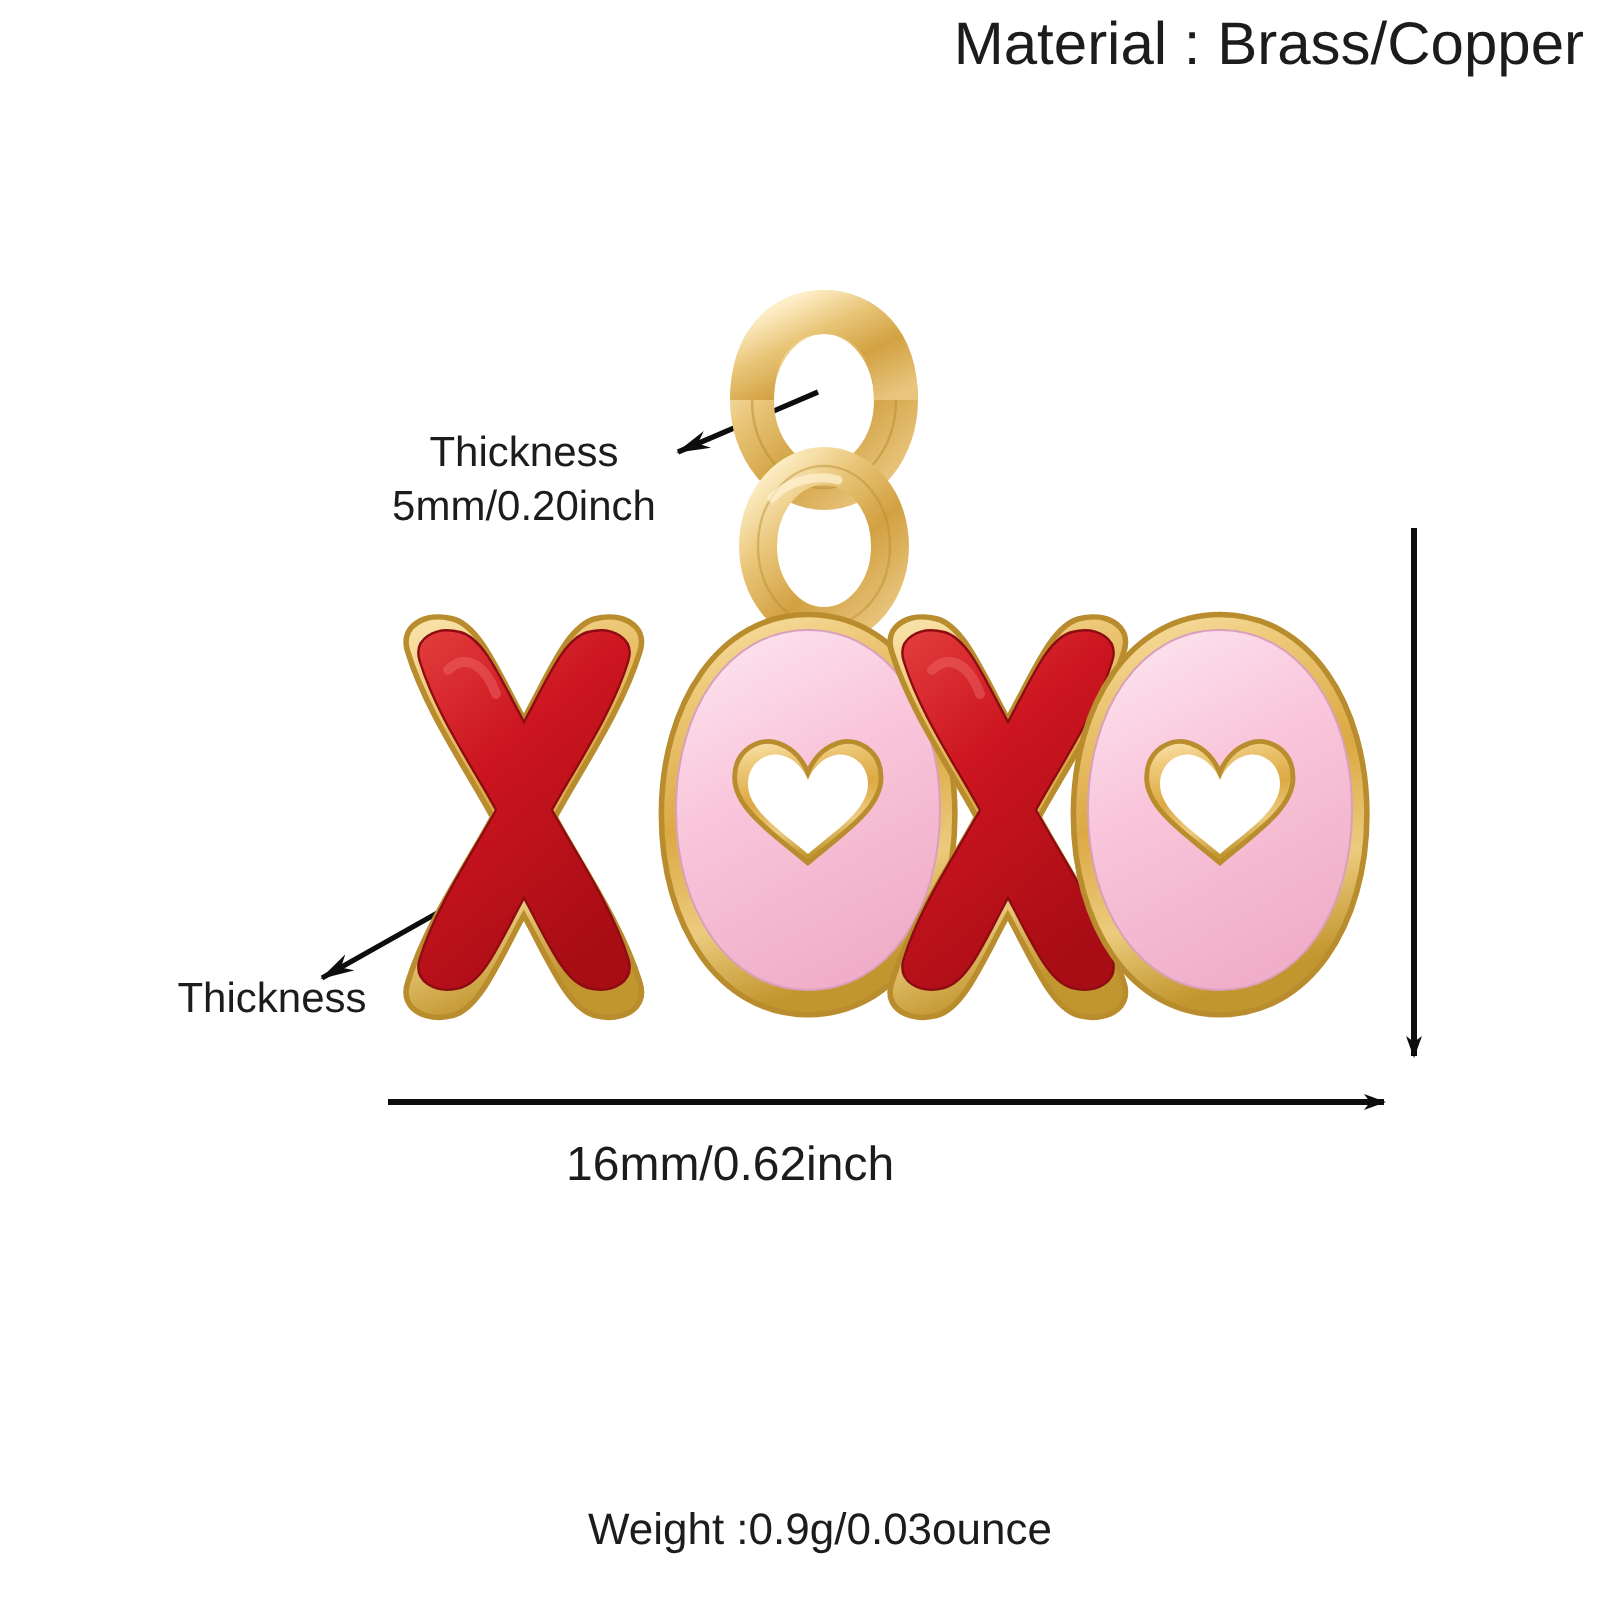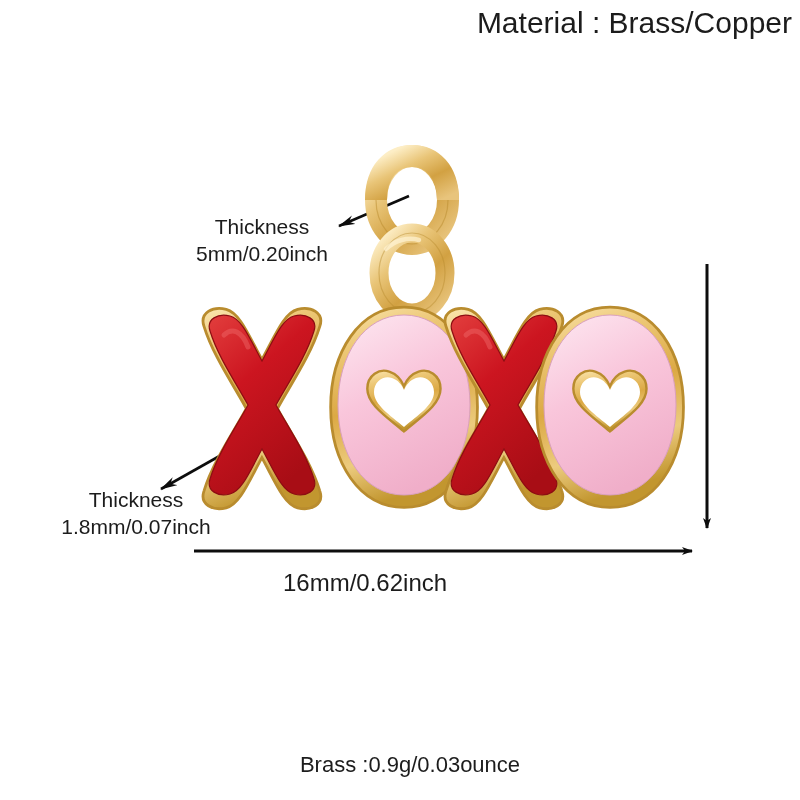--- a/index.html
+++ b/index.html
@@ -96,27 +96,26 @@
 
   <div class="label" id="material-label">Material : Brass/Copper</div>
 
   <div class="label" id="diameter-label">
     <span>Thickness</span>
     <span class="line2">5mm/0.20inch</span>
   </div>
 
   <div class="label" id="thickness-label">
     <span>Thickness</span>
-    <span class="line2">1.8mm/0.07inch</span>
   </div>
 
 
   <div class="label" id="width-label">16mm/0.62inch</div>
 
-  <div class="label" id="weight-label">Brass :0.9g/0.03ounce</div>
+  <div class="label" id="weight-label">Weight :0.9g/0.03ounce</div>
 
   <svg id="annotations" viewBox="0 0 800 800">
     <defs>
       <marker id="arrowSharp" markerWidth="12" markerHeight="12" refX="10" refY="4" orient="auto" markerUnits="userSpaceOnUse">
         <path d="M0,0 L11,4 L0,8 L3,4 Z" fill="#0d0d0d"></path>
       </marker>
       <marker id="arrowLeader" markerWidth="18" markerHeight="14" refX="16" refY="5" orient="auto" markerUnits="userSpaceOnUse">
         <path d="M0,0.4 L17,5 L0,9.6 L5.2,5 Z" fill="#0d0d0d"></path>
       </marker>
     </defs>

